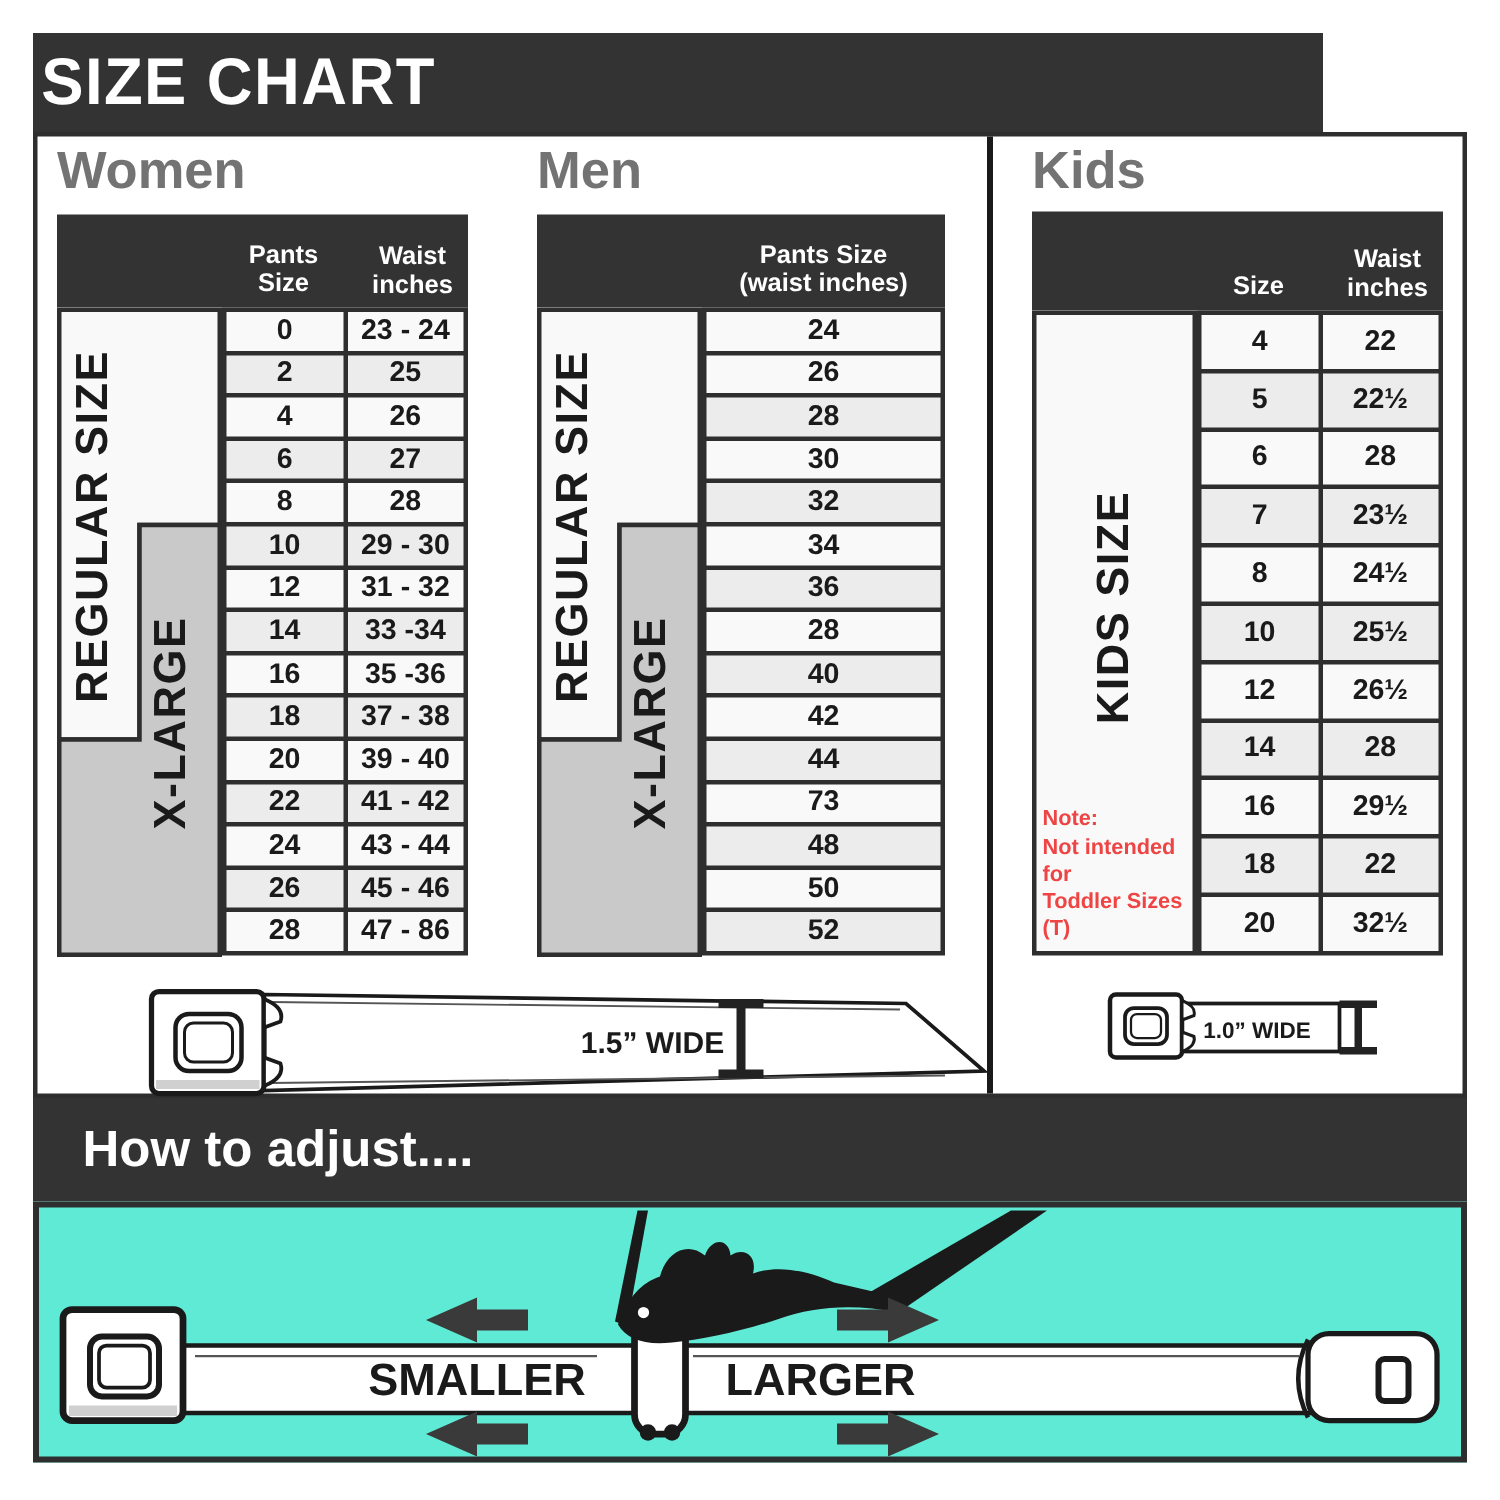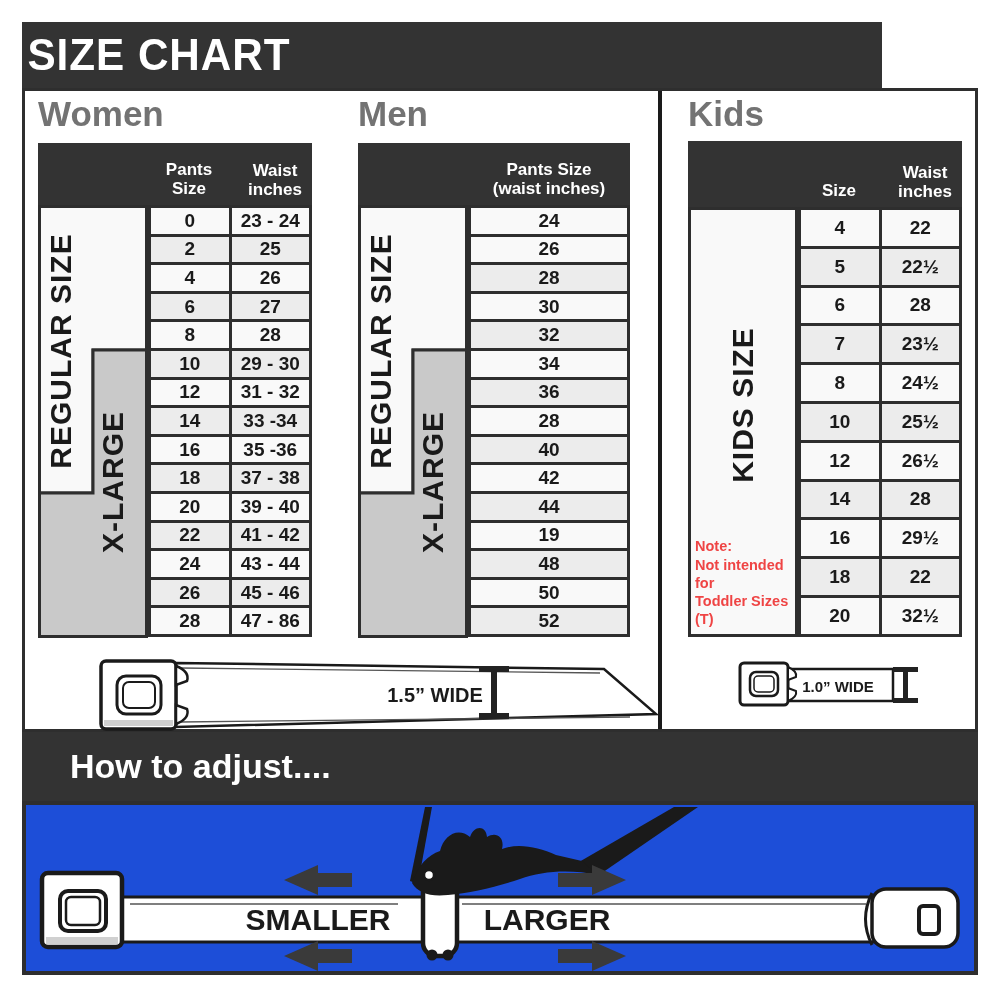--- a/index.html
+++ b/index.html
@@ -59,25 +59,25 @@
     line-height:1.25; color:#ef4444; }
 
   .belt-adult { position:absolute; left:65px; top:559px; }
   .belt-kids  { position:absolute; left:710px; top:565px; }
   .belt-adult text, .belt-kids text, .bottom-svg text {
     font-family:"Liberation Sans", sans-serif; font-weight:bold; fill:#1a1a1a; }
 
   
   .band { position:absolute; left:22px; top:732px; width:956px; height:69px;
     background:#333333; color:#fff; font-size:34px; font-weight:bold;
-    line-height:69px; padding-left:48px; }
+    line-height:69px; padding-left:33px; }
 
   
   .bottom-box { position:absolute; left:22px; top:801px; width:956px; height:174px;
-    background:#1d4ed8; border:4px solid #2e2e2e; }
+    background:#5eead4; border:4px solid #2e2e2e; }
 </style>
 </head>
 <body>
 
 <div class="stage">
 
   <div class="title-bar">
     <span>SIZE CHART</span>
   </div>
 
@@ -181,21 +181,21 @@
           <div class="cell shaded">36</div>
 
           <div class="cell">28</div>
 
           <div class="cell shaded">40</div>
 
           <div class="cell">42</div>
 
           <div class="cell shaded">44</div>
 
-          <div class="cell">19</div>
+          <div class="cell">73</div>
 
           <div class="cell shaded">48</div>
 
           <div class="cell">50</div>
 
           <div class="cell shaded">52</div>
         </div>
     </div>
 
     <div class="table t-kids">

